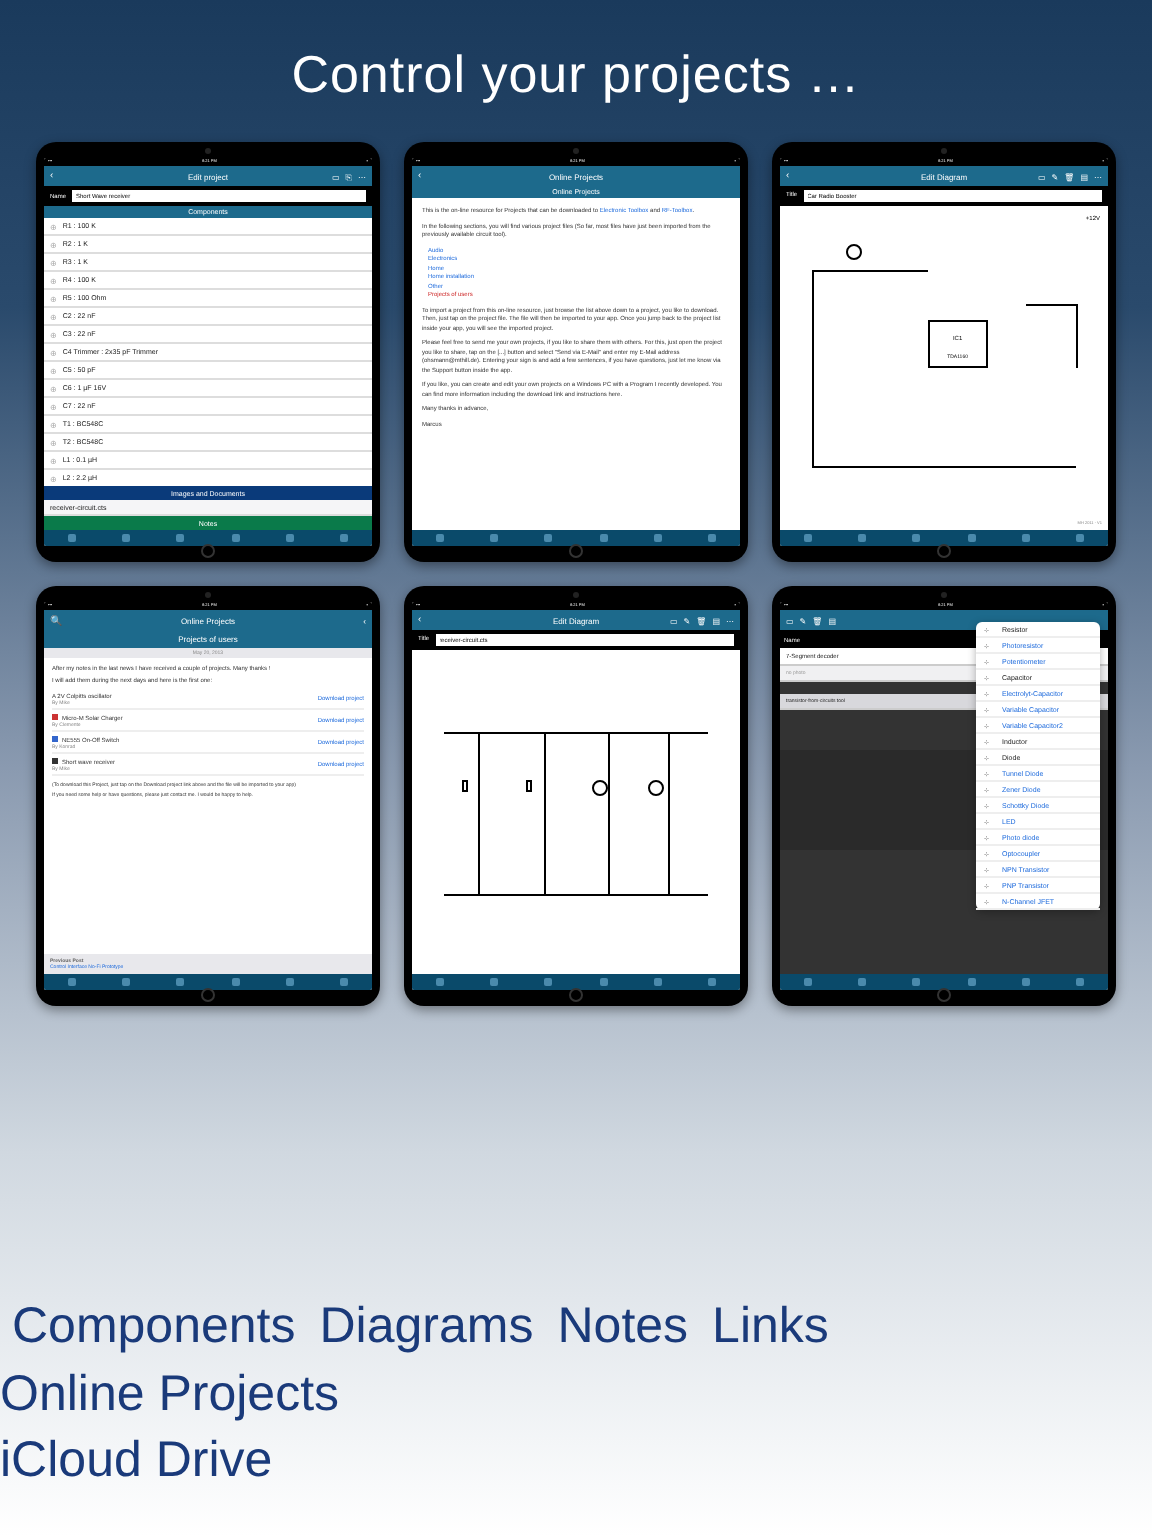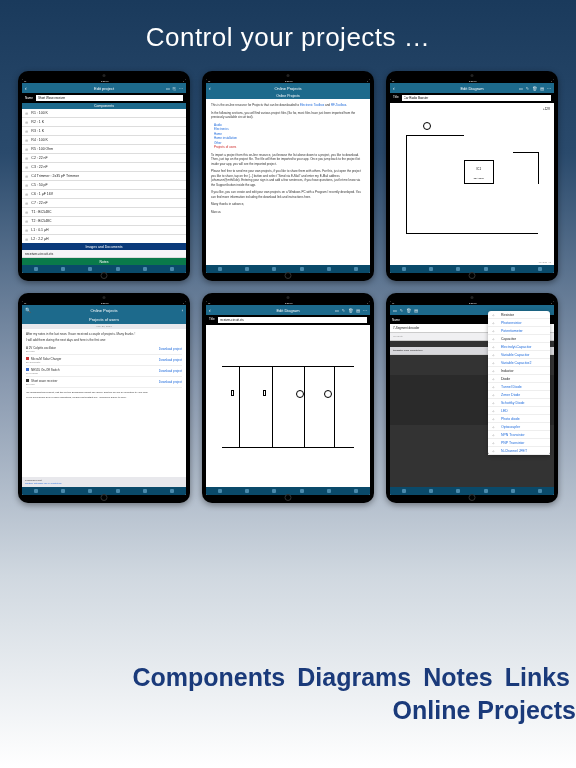--- a/index.html
+++ b/index.html
@@ -166,26 +166,26 @@
     box-shadow:0 1px 4px rgba(0,0,0,0.3);
     font-size:3.5px;
   }
   .s6-popover .prow { padding:1.5px 4px; border-bottom:0.3px solid #eee; display:flex; align-items:center; gap:3px;}
   .s6-popover .sym { width:6px; font-size:3px; color:#666;}
   
   .labels {
     position:absolute;
     bottom: 0;
     left:0; right:0;
-    text-align:right;
+    text-align:left;
     color:#1a3a7a;
     font-size: 25px;
-    font-weight:700;
+    font-weight:400;
     line-height:1.35;
-    padding-bottom: 40px;
+    padding-bottom: 20px;
   }
   .labels .row1 span { margin: 0 6px;}
 </style>
 </head>
 <body>
 
 <div class="headline">Control your projects …</div>
 
 <div class="grid">
 
@@ -585,13 +585,14 @@
           <span></span>
         </div>
     </div>
   </div>
 
 </div>
 
 <div class="labels">
   <div class="row1" id="foot-row1"><span>Components</span><span>Diagrams</span><span>Notes</span><span>Links</span></div>
   <div>Online Projects</div>
+  <div>iCloud Drive</div>
 </div>
 
 </body></html>

